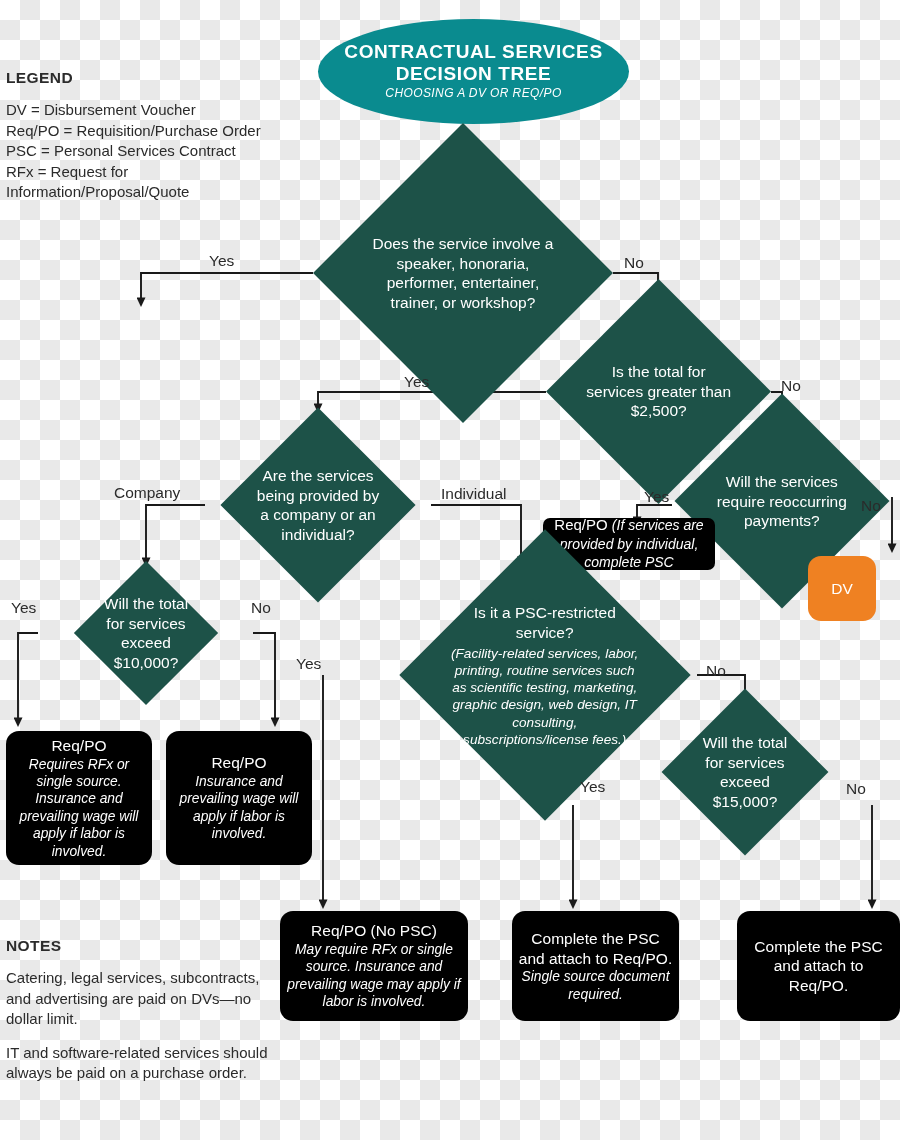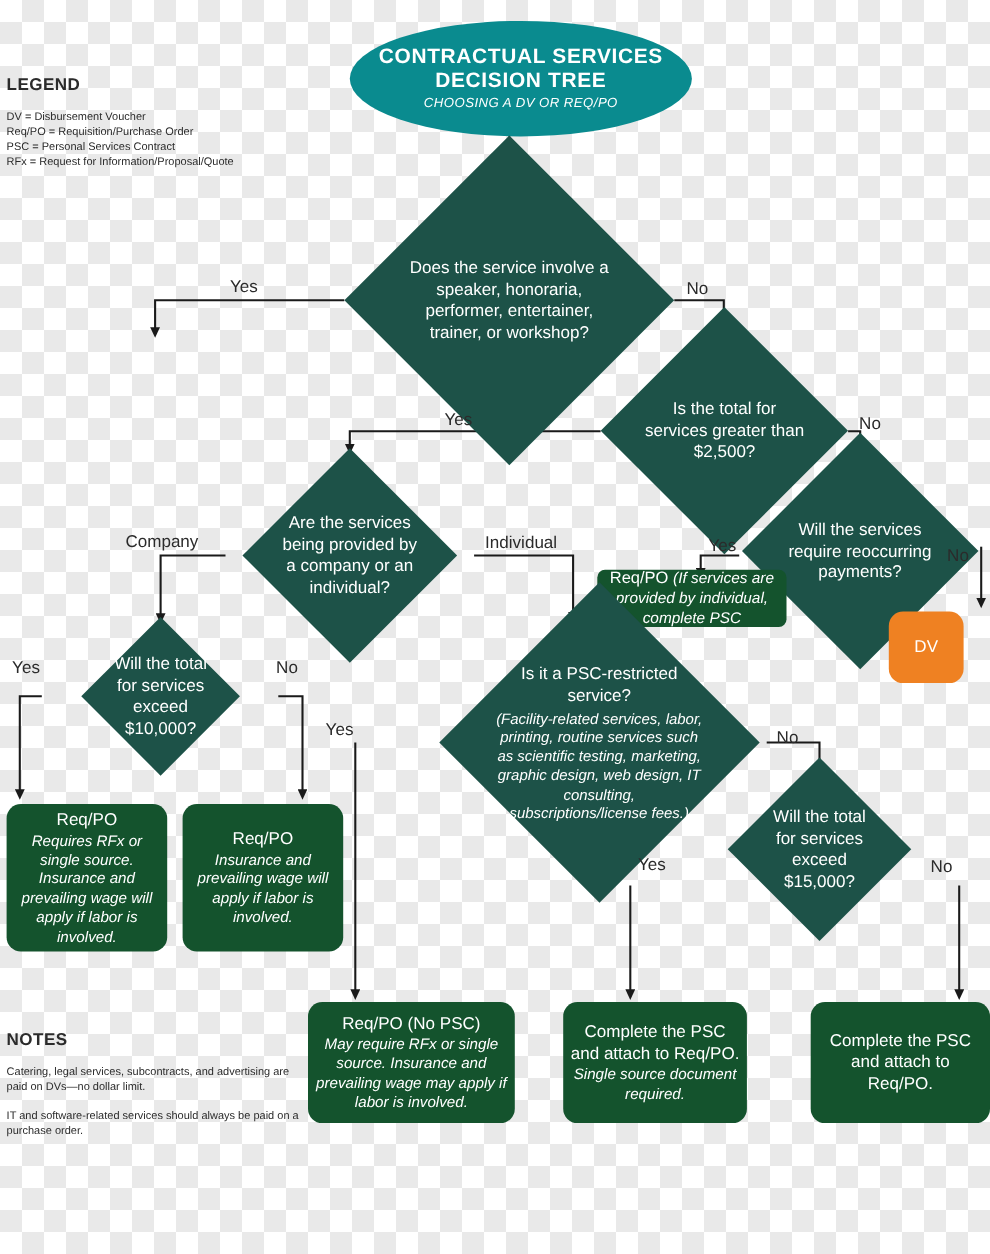--- a/index.html
+++ b/index.html
@@ -30,31 +30,31 @@
 
   
   .diamond{background:#1d5248;transform:rotate(45deg);}
   .diamond .inner{transform:rotate(-45deg);}
   .dtext{font-size:15.5px;line-height:1.26;}
   .dsub{font-size:13.6px;font-style:italic;line-height:1.26;margin-top:3px;}
 
   
   .box{border-radius:13px;}
   .orange{background:#ef8122;}
-  .green{background:#14532d;}
+  .green{background:#000000;}
   .bt{font-size:15.5px;line-height:1.26;}
   .bs{font-size:13.8px;font-style:italic;line-height:1.26;}
 
   
   .elabel{position:absolute;color:#2b2b2b;font-size:15.5px;white-space:nowrap;}
 
   
   .side{position:absolute;color:#2b2b2b;}
   .side h3{margin:0;font-size:15.5px;font-weight:bold;letter-spacing:.4px;}
-  .side p{margin:0;font-size:10px;line-height:1.37;}
+  .side p{margin:0;font-size:15px;line-height:1.37;}
   .gap{height:13px;}
 </style>
 </head>
 <body>
 
 <div id="canvas">
 
   <svg class="lay" viewBox="0 0 900 1140" width="900" height="1140">
     <defs>
       <marker id="ah" markerWidth="10" markerHeight="9" refX="4.6" refY="4.5" orient="auto" markerUnits="userSpaceOnUse">

